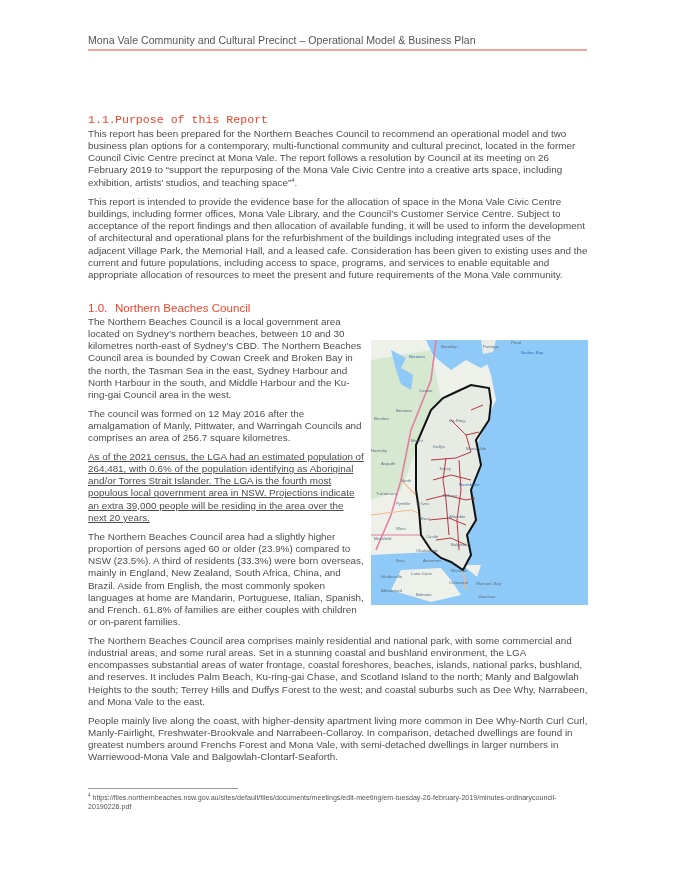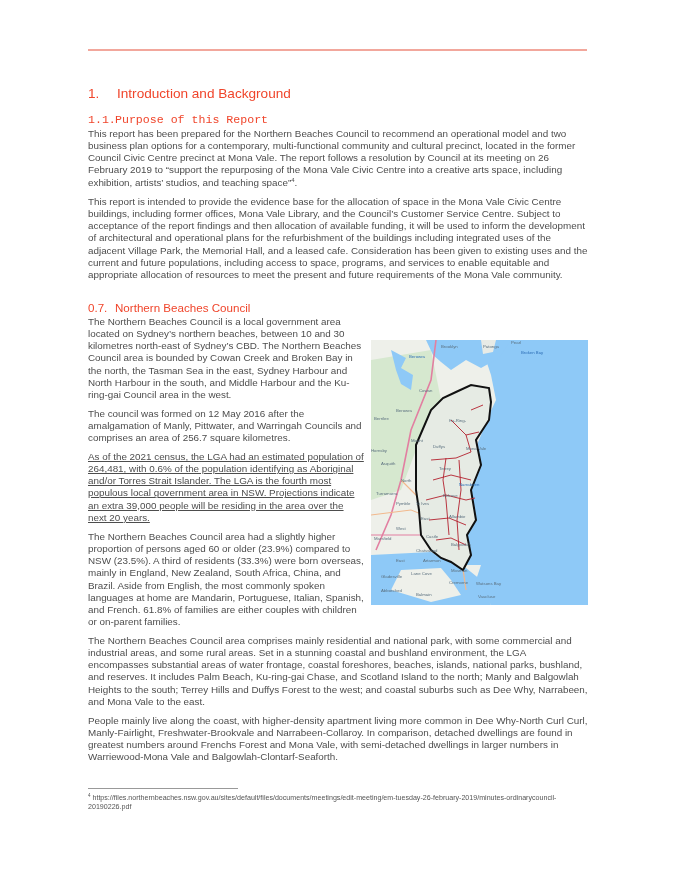--- a/index.html
+++ b/index.html
@@ -31,34 +31,32 @@
     .footnote sup { font-size: 4.5px; vertical-align: 3px; line-height: 0; }
 
     .footer-left { position: absolute; left: 88px; top: 872px; font-size: 9.6px; font-weight: bold; color: #f0452b; }
     .footer-right { position: absolute; left: 335px; top: 841px; font-size: 7.3px; color: #666; white-space: pre; margin-top: 37px; }
   </style>
 </head>
 <body>
 
 <div class="page">
 
+  <div class="running-header">Mona Vale Community and Cultural Precinct – Operational Model &amp; Business Plan</div>
   <div class="header-rule"></div>
 
-  <div class="h1">
-    <span class="num">1.</span><span>Introduction and Background</span>
-  </div>
 
   <div class="h2" style="left:88px; top:113px;font-family:Liberation Mono, monospace;">
     <span class="num">1.1.</span><span>Purpose of this Report</span>
   </div>
   <p class="para" style="left:88px; top:128px; width:500px;"><span>This report has been prepared for the Northern Beaches Council to recommend an operational model and two business plan options for a contemporary, multi-functional community and cultural precinct, located in the former Council Civic Centre precinct at Mona Vale. The report follows a resolution by Council at its meeting on 26 February 2019 to “support the repurposing of the Mona Vale Civic Centre into a creative arts space, including exhibition, artists’ studios, and teaching space”</span><sup>4</sup><span>.</span></p>
   <p class="para" style="left:88px; top:196px; width:500px;">This report is intended to provide the evidence base for the allocation of space in the Mona Vale Civic Centre buildings, including former offices, Mona Vale Library, and the Council’s Customer Service Centre. Subject to acceptance of the report findings and then allocation of available funding, it will be used to inform the development of architectural and operational plans for the refurbishment of the buildings including integrated uses of the adjacent Village Park, the Memorial Hall, and a leased cafe. Consideration has been given to existing uses and the current and future populations, including access to space, programs, and services to enable equitable and appropriate allocation of resources to meet the present and future requirements of the Mona Vale community.</p>
 
   <div class="h2" style="left:88px; top:301px;">
-    <span class="num">0.7.</span><span>Northern Beaches Council</span>
+    <span class="num">1.0.</span><span>Northern Beaches Council</span>
   </div>
   <p class="para" style="left:88px; top:316px; width:276px;">The Northern Beaches Council is a local government area located on Sydney’s northern beaches, between 10 and 30 kilometres north-east of Sydney’s CBD. The Northern Beaches Council area is bounded by Cowan Creek and Broken Bay in the north, the Tasman Sea in the east, Sydney Harbour and North Harbour in the south, and Middle Harbour and the Ku-ring-gai Council area in the west.</p>
   <p class="para" style="left:88px; top:408px; width:276px;">The council was formed on 12 May 2016 after the amalgamation of Manly, Pittwater, and Warringah Councils and comprises an area of 256.7 square kilometres.</p>
   <p class="para" style="left:88px; top:451px; width:276px;text-decoration:underline;">As of the 2021 census, the LGA had an estimated population of 264,481, with 0.6% of the population identifying as Aboriginal and/or Torres Strait Islander. The LGA is the fourth most populous local government area in NSW. Projections indicate an extra 39,000 people will be residing in the area over the next 20 years.</p>
   <p class="para" style="left:88px; top:531px; width:276px;">The Northern Beaches Council area had a slightly higher proportion of persons aged 60 or older (23.9%) compared to NSW (23.5%). A third of residents (33.3%) were born overseas, mainly in England, New Zealand, South Africa, China, and Brazil. Aside from English, the most commonly spoken languages at home are Mandarin, Portuguese, Italian, Spanish, and French. 61.8% of families are either couples with children or on-parent families.</p>
   <p class="para" style="left:88px; top:635px; width:500px;">The Northern Beaches Council area comprises mainly residential and national park, with some commercial and industrial areas, and some rural areas. Set in a stunning coastal and bushland environment, the LGA encompasses substantial areas of water frontage, coastal foreshores, beaches, islands, national parks, bushland, and reserves. It includes Palm Beach, Ku-ring-gai Chase, and Scotland Island to the north; Manly and Balgowlah Heights to the south; Terrey Hills and Duffys Forest to the west; and coastal suburbs such as Dee Why, Narrabeen, and Mona Vale to the east.</p>
   <p class="para" style="left:88px; top:715px; width:500px;">People mainly live along the coast, with higher-density apartment living more common in Dee Why-North Curl Curl, Manly-Fairlight, Freshwater-Brookvale and Narrabeen-Collaroy. In comparison, detached dwellings are found in greatest numbers around Frenchs Forest and Mona Vale, with semi-detached dwellings in larger numbers in Warriewood-Mona Vale and Balgowlah-Clontarf-Seaforth.</p>
 
   <div class="figure-caption">Figure 1: Map of Northern Beaches LGA</div>
   <div class="map">

